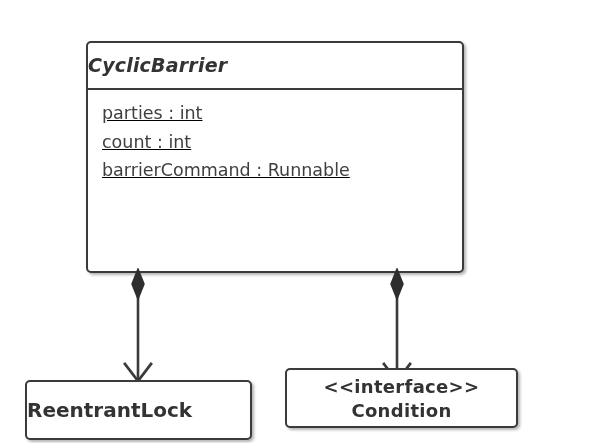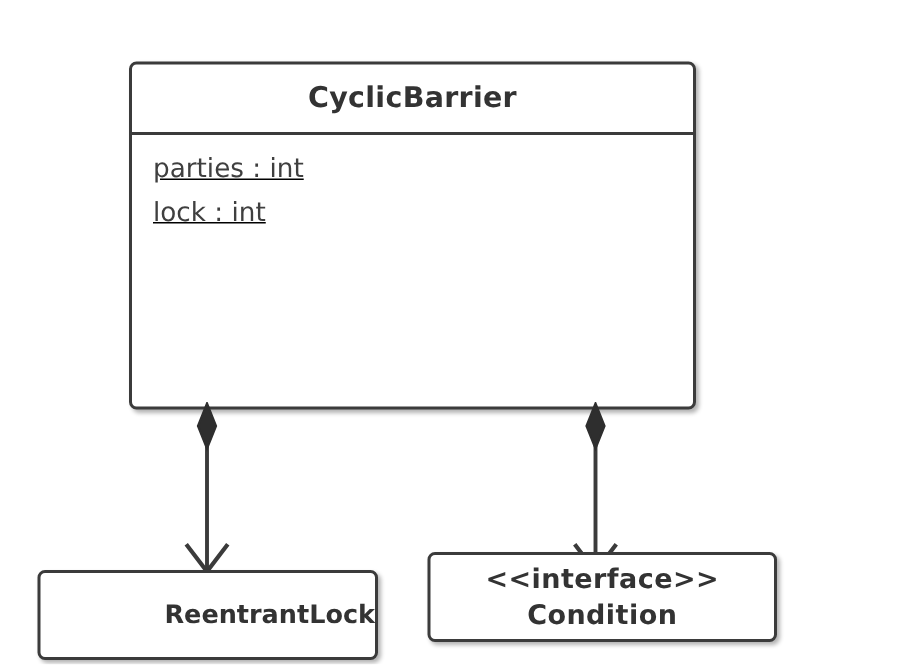--- a/index.html
+++ b/index.html
@@ -32,26 +32,27 @@
   
   #class-cyclicbarrier {
     left: 86px;
     top: 41px;
     width: 378px;
     height: 232px;
   }
   .class-title {
     height: 45px;
     line-height: 45px;
-    text-align: center;
+    text-align: left;
     font-size: 19px;
     font-weight: bold;
     color: #333333;
     border-bottom: 2px solid #3b3b3b;
     letter-spacing: 0.2px;
+    font-style: italic;
   }
   .attr-list {
     padding: 9px 0 0 14px;
     text-decoration: underline;
   }
   .attr-row {
     font-size: 17.5px;
     line-height: 28.6px;
     color: #3f3f3f;
     white-space: nowrap;
@@ -64,22 +65,22 @@
     width: 227px;
     height: 60px;
   }
   #class-condition {
     left: 285px;
     top: 368px;
     width: 233px;
     height: 60px;
   }
   .simple-name {
-    text-align: right;
-    font-size: 17px;
+    text-align: left;
+    font-size: 20px;
     font-weight: bold;
     color: #333333;
     line-height: 56px;
   }
   .iface-stack {
     text-align: center;
     padding-top: 5px;
   }
   .iface-stereotype,
   .iface-name {
@@ -103,21 +104,22 @@
 </style>
 </head>
 <body>
 
 <div id="canvas">
 
   <div class="uml-box" id="class-cyclicbarrier">
     <div class="class-title">CyclicBarrier</div>
     <div class="attr-list">
       <div class="attr-row">parties : int</div>
-      <div class="attr-row">lock : int</div>
+      <div class="attr-row">count : int</div>
+      <div class="attr-row">barrierCommand : Runnable</div>
     </div>
   </div>
 
   <div class="connector" id="connector-lock">
     <svg width="40" height="116" viewBox="0 0 40 116">
       <line x1="20" y1="6" x2="20" y2="112" stroke="#3b3b3b" stroke-width="2.6"></line>
       <polygon points="20,1 26,16 20,31 14,16" fill="#2e2e2e" stroke="#2e2e2e" stroke-width="1.5"></polygon>
       <polyline points="7,96 20,113 33,96" fill="none" stroke="#3b3b3b" stroke-width="2.8" stroke-linecap="square"></polyline>
     </svg>
   </div>

